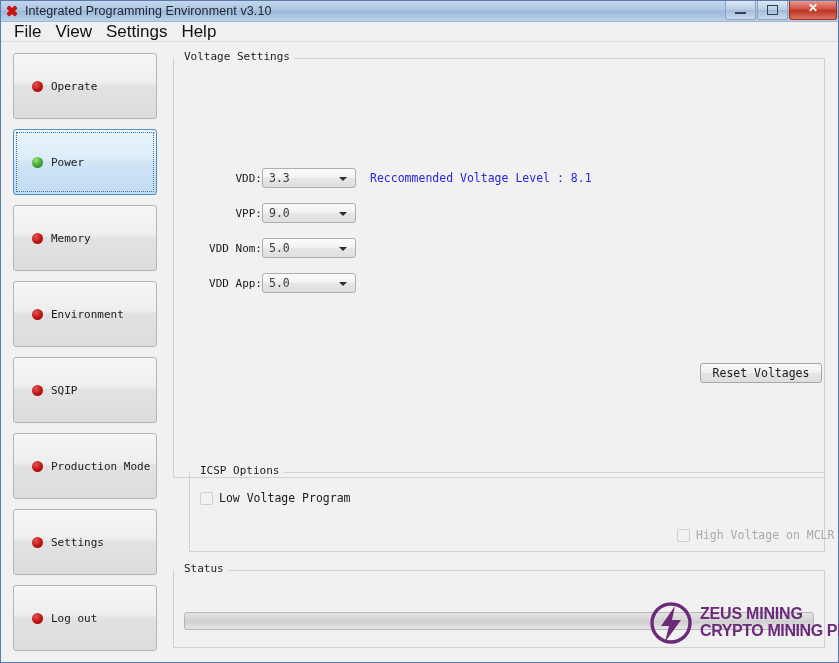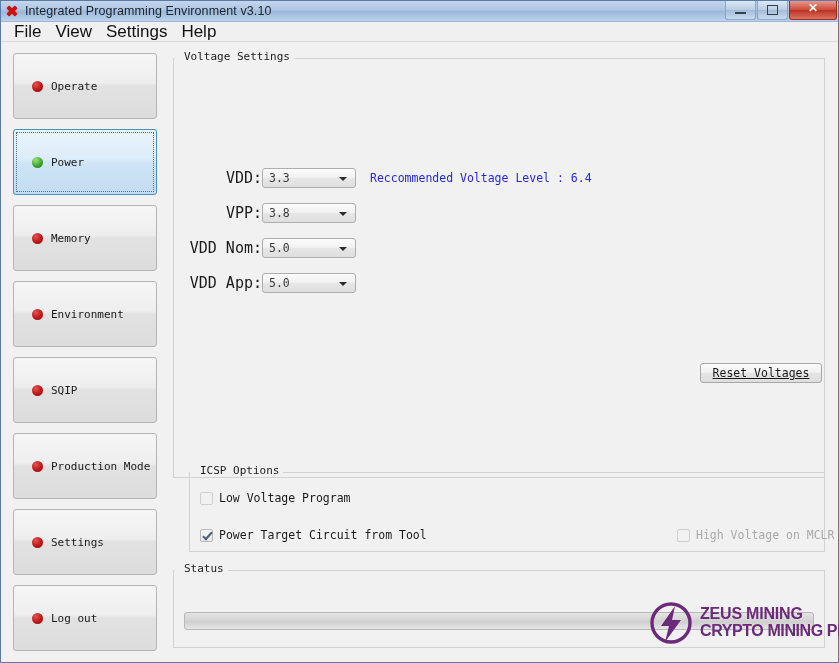--- a/index.html
+++ b/index.html
@@ -232,21 +232,21 @@
 
   
   .form-row {
     position: absolute;
     display: flex;
     align-items: center;
     height: 20px;
   }
   .field-label {
     font-family: "DejaVu Sans Mono", monospace;
-    font-size: 15px;
+    font-size: 11px;
     color: #1a1a1a;
     width: 78px;
     white-space: nowrap;
   }
   .combo {
     position: relative;
     width: 94px;
     height: 20px;
     box-sizing: border-box;
     border: 1px solid #aeaeae;
@@ -286,21 +286,21 @@
     border-radius: 3px;
     background: linear-gradient(to bottom, #fafafa 0%, #f1f1f1 46%, #e4e4e4 52%, #dedede 100%);
     font-family: "DejaVu Sans Mono", monospace;
     font-size: 11.5px;
     color: #1a1a1a;
     display: flex;
     align-items: center;
     justify-content: center;
     cursor: default;
   }
-  #reset-voltages { left: 526px; top: 305px; width: 122px; height: 20px; text-decoration: underline; }
+  #reset-voltages { left: 526px; top: 305px; width: 122px; height: 20px; }
 
   
   .checkrow {
     position: absolute;
     display: flex;
     align-items: center;
     height: 16px;
   }
   .cbox {
     width: 13px; height: 13px;
@@ -452,27 +452,27 @@
       <div class="groupbox" id="voltage-group">
         <div class="gb-topline"></div>
         <div class="gb-title">Voltage Settings</div>
 
         <div class="form-row" style="left:10px; top:110px;">
           <span class="field-label">VDD:</span>
           <div class="combo">
             <span class="combo-value">3.3</span>
             <span class="arrow"></span>
           </div>
-          <span class="hint">Reccommended Voltage Level : 6.4</span>
+          <span class="hint">Reccommended Voltage Level : 8.1</span>
         </div>
 
         <div class="form-row" style="left:10px; top:145px;">
           <span class="field-label">VPP:</span>
           <div class="combo">
-            <span class="combo-value">3.8</span>
+            <span class="combo-value">9.0</span>
             <span class="arrow"></span>
           </div>
         </div>
 
         <div class="form-row" style="left:10px; top:180px;">
           <span class="field-label">VDD Nom:</span>
           <div class="combo">
             <span class="combo-value">5.0</span>
             <span class="arrow"></span>
           </div>
@@ -491,24 +491,20 @@
 
       <div class="groupbox" id="icsp-group">
         <div class="gb-topline"></div>
         <div class="gb-title">ICSP Options</div>
 
         <div class="checkrow" style="left:10px; top:18px;">
           <span class="cbox disabled"></span>
           <span class="check-label">Low Voltage Program</span>
         </div>
 
-        <div class="checkrow" style="left:10px; top:55px;">
-          <span class="cbox checked"></span>
-          <span class="check-label">Power Target Circuit from Tool</span>
-        </div>
 
         <div class="checkrow" style="left:487px; top:55px;">
           <span class="cbox disabled"></span>
           <span class="check-label disabled">High Voltage on MCLR</span>
         </div>
       </div>
 
       <div class="groupbox" id="status-group">
         <div class="gb-topline"></div>
         <div class="gb-title">Status</div>

